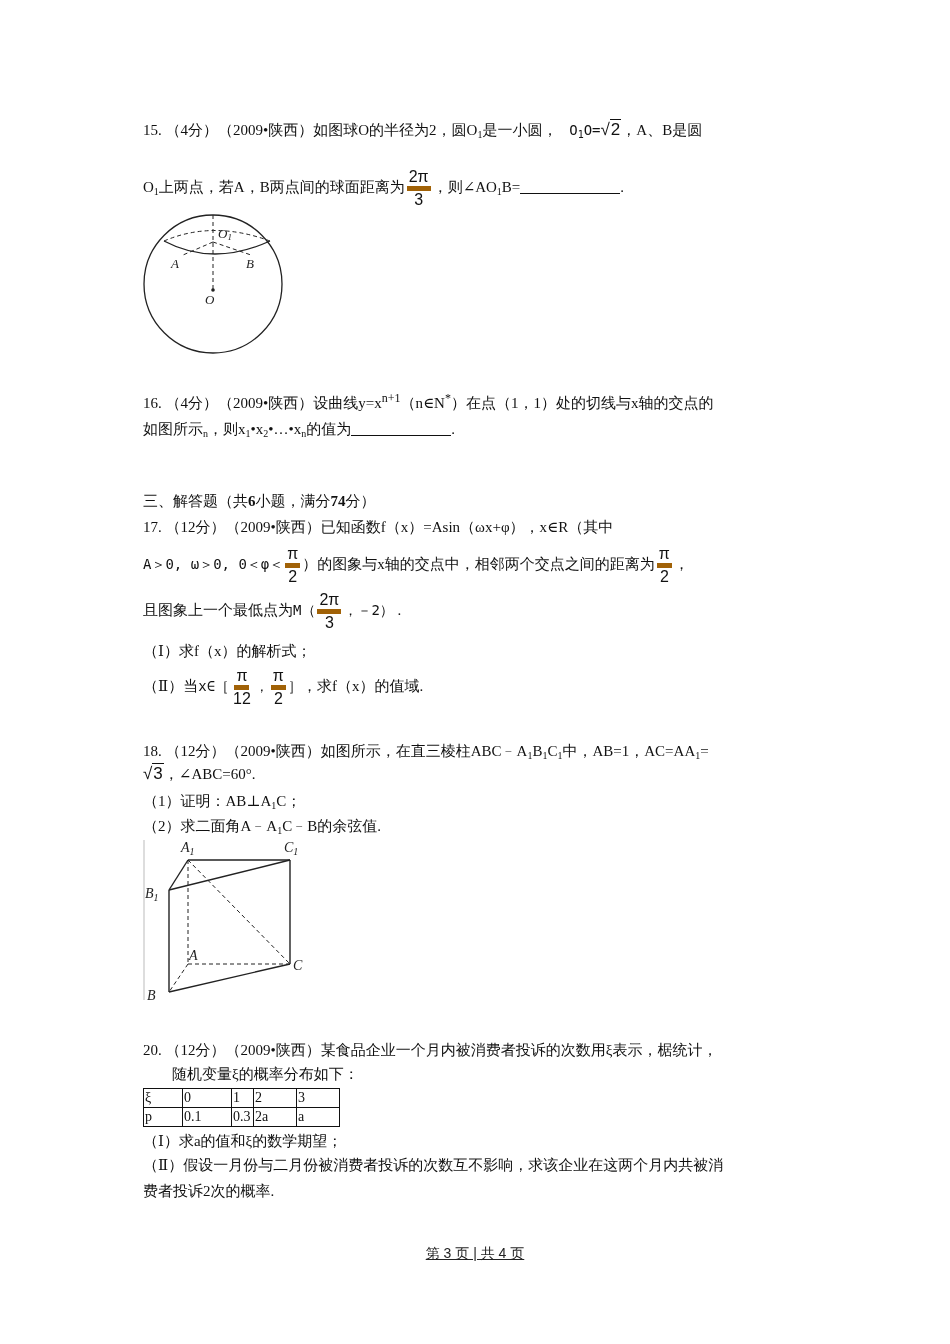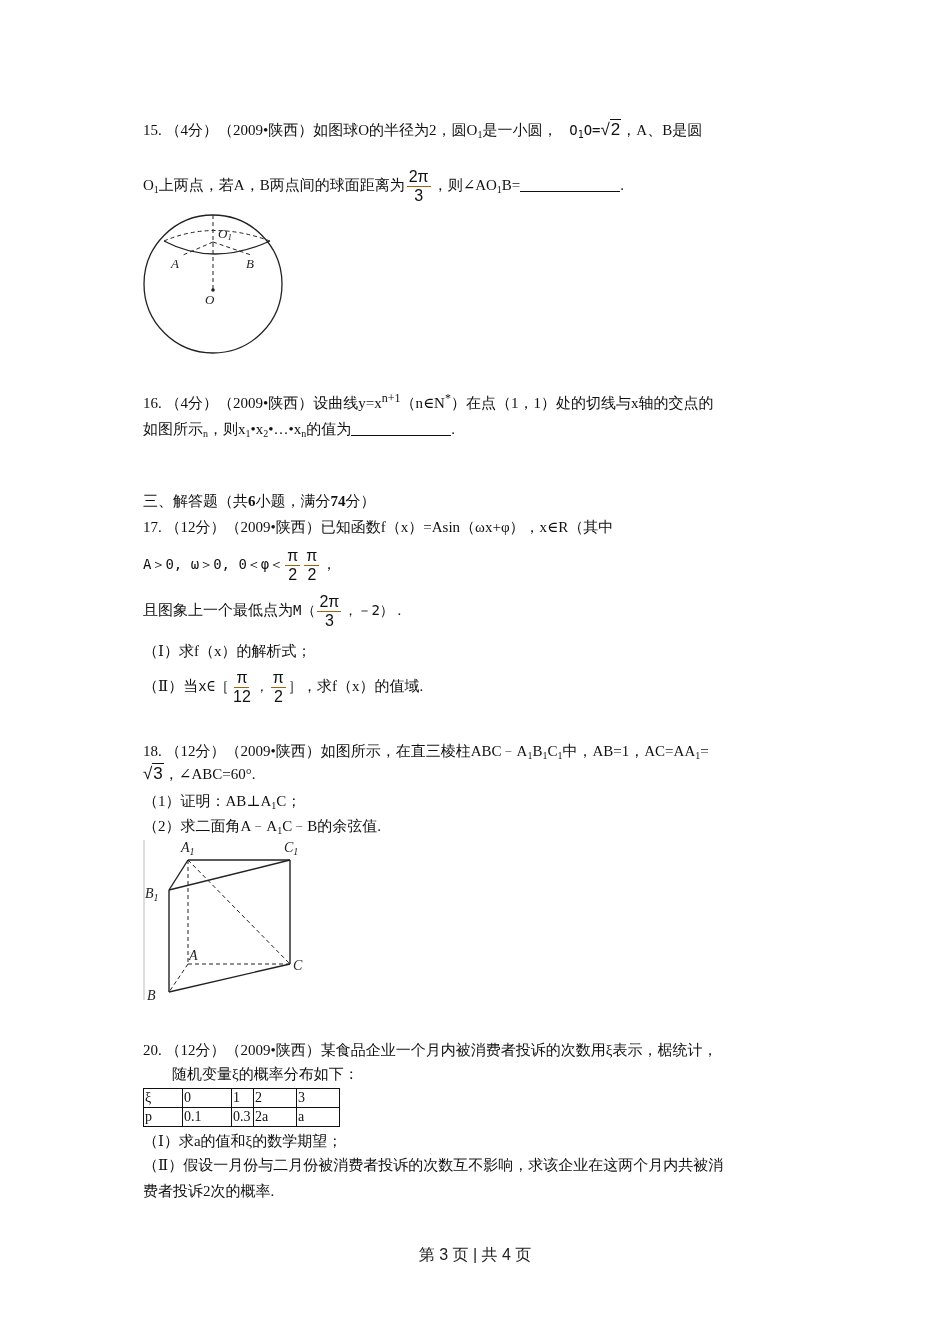--- a/index.html
+++ b/index.html
@@ -7,29 +7,29 @@
     width: 950px; height: 1344px; position: relative; overflow: hidden;
     font-family: "Liberation Serif", "DejaVu Serif", serif;
     color: #111; font-size: 15px;
   }
   .abs { position: absolute; white-space: nowrap; }
   .line { position: absolute; left: 143px; white-space: nowrap; line-height: 20px; }
   sub { font-size: 10px; vertical-align: -3px; line-height: 0; }
   sup { font-size: 12px; vertical-align: 6px; line-height: 0; }
   .blank { display: inline-block; width: 100px; border-bottom: 1px solid #111; height: 14px; vertical-align: -2px; }
   .frac { display: inline-flex; flex-direction: column; align-items: center; vertical-align: middle; font-family: "Liberation Sans", "DejaVu Sans", sans-serif; font-size: 16px; line-height: 18px; margin: 0 2px; }
-  .frac .num { border-bottom: 1px solid #a16207; padding: 0 2px; }
+  .frac .num { border-bottom: 5px solid #a16207; padding: 0 2px; }
   .frac .den { padding: 0 2px; }
   .mathsans { font-family: "DejaVu Sans Mono", monospace; font-size: 14px; margin-top: 17px; }
   .sqrt { display: inline-block; font-family: "Liberation Sans", sans-serif; font-size: 17px; }
   .sqrt .rad { border-top: 1px solid #111; padding: 0 1px; }
   .bold { font-weight: bold; }
   table.dist { position: absolute; left: 143px; top: 1088px; border-collapse: collapse; font-size: 14px; }
   table.dist td { border: 1.5px solid #111; padding: 0 1px; height: 18px; line-height: 18px; vertical-align: middle; }
-  .footer { position: absolute; top: 1245px; left: 0; width: 950px; text-align: center; font-family: "Liberation Sans", "DejaVu Sans", sans-serif; font-size: 16px; color: #222; }
+  .footer { position: absolute; top: 1245px; left: 0; width: 950px; text-align: center; font-family: "Liberation Sans", "DejaVu Sans", sans-serif; font-size: 14px; color: #222; text-decoration: underline; }
   svg text { font-family: "Liberation Serif", serif; font-style: italic; }
 </style>
 </head>
 <body>
 
 <div class="line" style="top:120px;">
   <span>15.</span>&nbsp;<span>（4分）</span><span>（2009•陕西）</span><span>如图球O的半径为2，圆O</span><sub>1</sub><span>是一小圆，</span>
   <span class="mathsans" style="margin-left:8px;"><span>O</span><sub>1</sub><span>O=</span></span><span class="sqrt">√<span class="rad">2</span></span><span>，A、B是圆</span>
 </div>
 <div class="line" style="top:168px;">
@@ -64,21 +64,21 @@
   <span>三、解答题（共</span><span class="bold">6</span><span>小题，满分</span><span class="bold">74</span><span>分）</span>
 </div>
 
 <div class="line" style="top:517px;">
   <span>17.</span>&nbsp;<span>（12分）</span><span>（2009•陕西）</span><span>已知函数f（x）=Asin（ωx+φ），x∈R（其中</span>
 </div>
 <div class="line" style="top:544px; line-height:40px;">
   <span class="mathsans">A＞0, ω＞0, 0＜φ＜</span><span class="frac">
       <span class="num">π</span>
       <span class="den">2</span>
-    </span><span class="frac">
+    </span><span>）的图象与x轴的交点中，相邻两个交点之间的距离为</span><span class="frac">
       <span class="num">π</span>
       <span class="den">2</span>
     </span><span>，</span>
 </div>
 <div class="line" style="top:590px; line-height:40px;">
   <span>且图象上一个最低点为</span><span class="mathsans">M（</span><span class="frac">
       <span class="num">2π</span>
       <span class="den">3</span>
     </span><span class="mathsans">，－2）</span>&nbsp;<span>.</span>
 </div>

